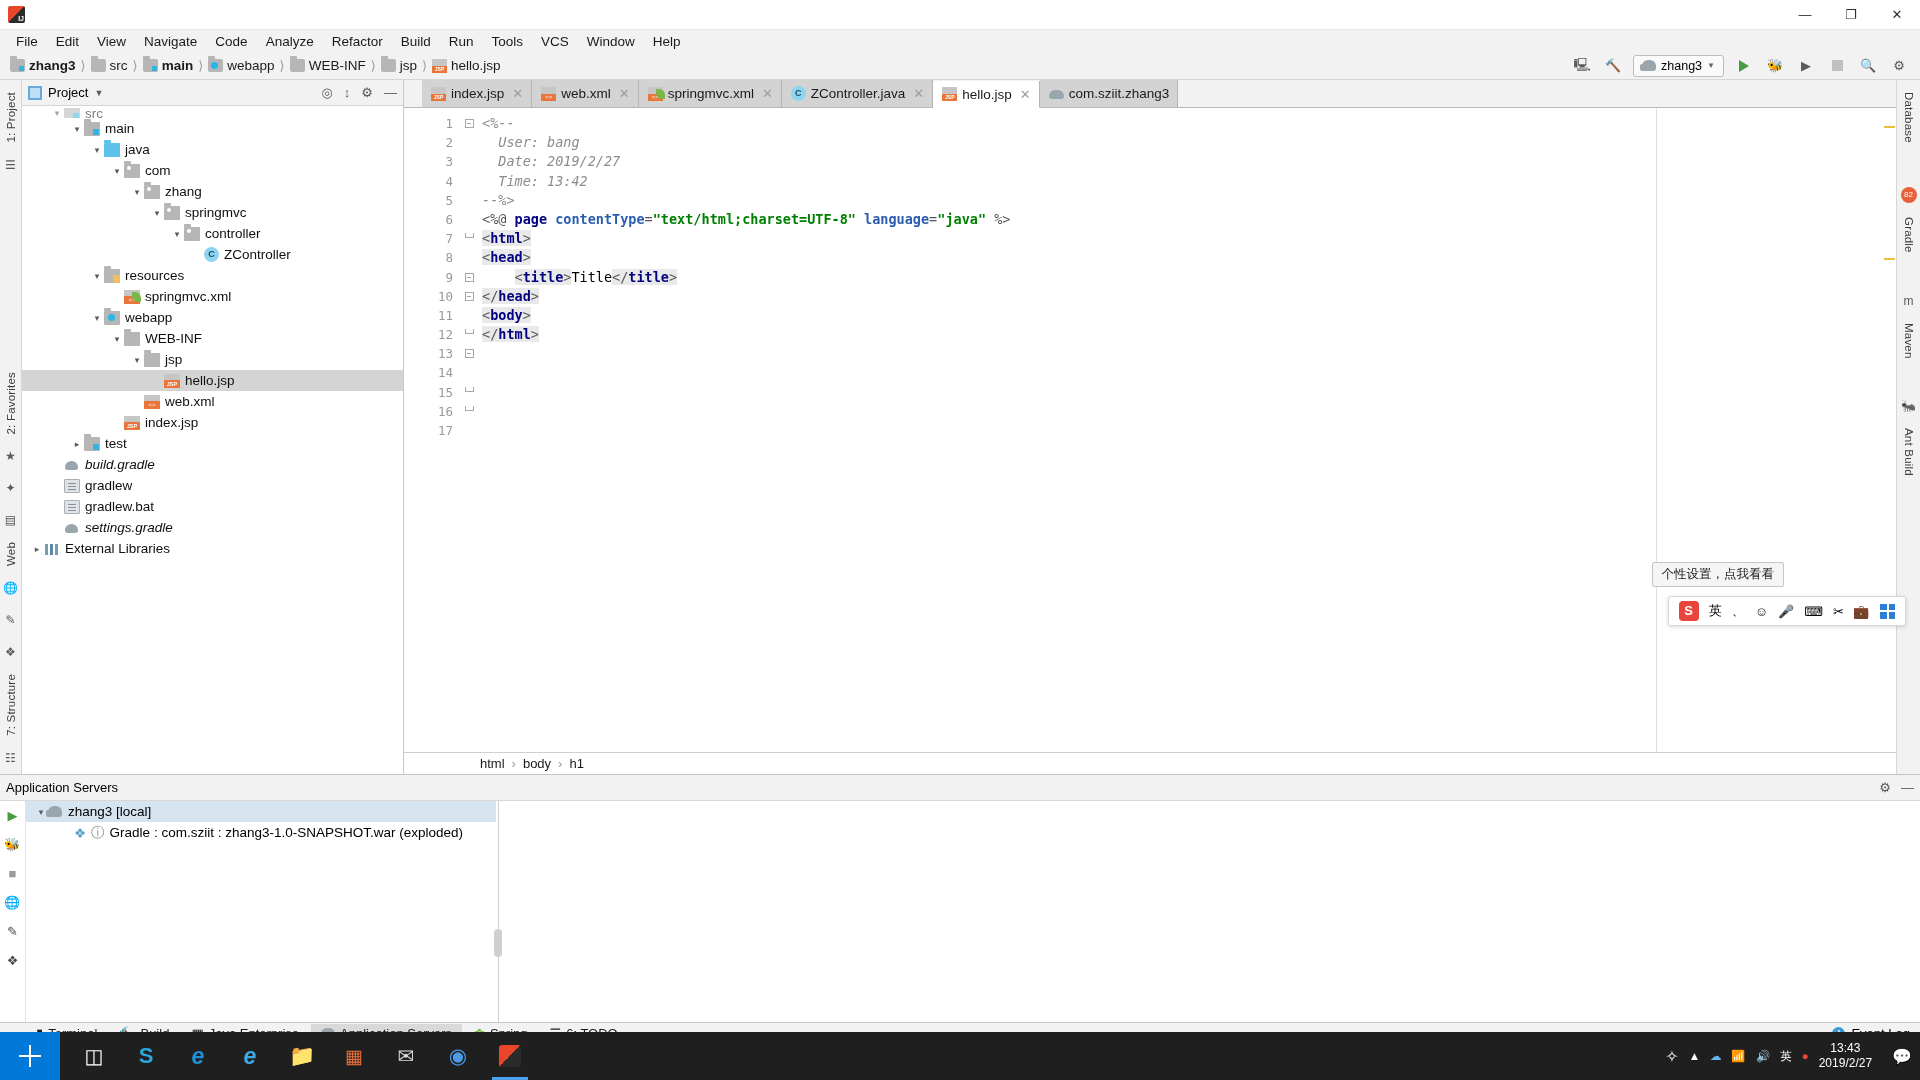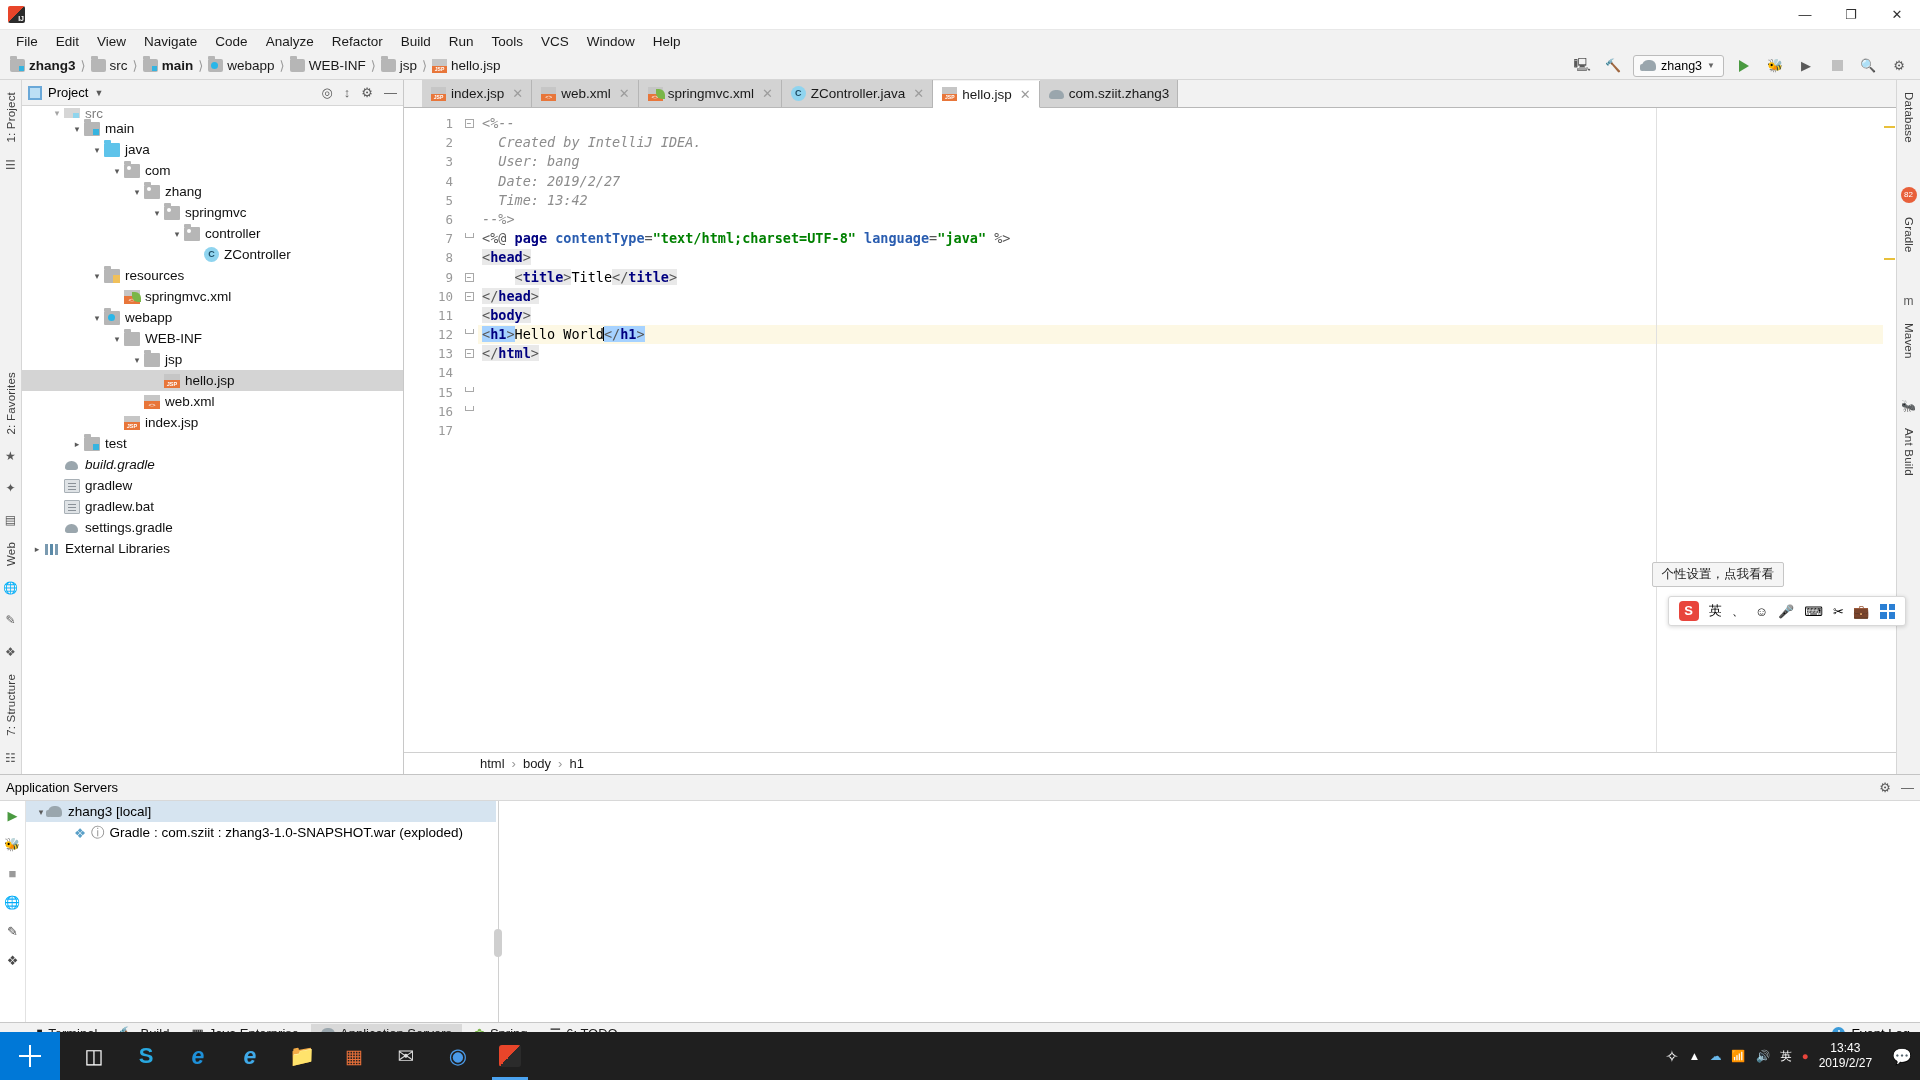--- a/index.html
+++ b/index.html
@@ -507,21 +507,21 @@
           <div class="trow" style="padding-left: 28px;">
             <span class="arrow none" style="color: transparent;">▾</span>
             <span class="ti file"></span>
             <span>gradlew</span>
           </div>
           <div class="trow" style="padding-left: 28px;">
             <span class="arrow none" style="color: transparent;">▾</span>
             <span class="ti file"></span>
             <span>gradlew.bat</span>
           </div>
-          <div class="trow" style="padding-left: 28px;">
+          <div class="trow" style="padding-left: 28px; font-style: italic;">
             <span class="arrow none" style="color: transparent;">▾</span>
             <span class="ti gradlefile"></span>
             <span>settings.gradle</span>
           </div>
           <div class="trow" style="padding-left: 8px;">
             <span class="arrow">▸</span>
             <span class="ti lib"></span>
             <span style="font-size: 13.5px;">External Libraries</span>
           </div>
         </div>
@@ -611,31 +611,30 @@
           <div>
               <span class="fold end"></span>
             </div>
           <div>
               <span class="fold end"></span>
             </div>
         </div>
 
         <div class="codelines">
           <div class="cl"><span class="c-comment">&lt;%--</span></div>
-          <div class="cl"><span class="c-comment">  Created by IntelliJ IDEA.</span></div>
           <div class="cl"><span class="c-comment">  User: bang</span></div>
           <div class="cl"><span class="c-comment">  Date: 2019/2/27</span></div>
           <div class="cl"><span class="c-comment">  Time: 13:42</span></div>
           <div class="cl"><span class="c-comment">--%&gt;</span></div>
           <div class="cl"><span class="c-brak">&lt;%@</span> <span class="c-dir">page</span> <span class="c-attr">contentType</span><span class="c-brak">=</span><span class="c-str">"text/html;charset=UTF-8"</span> <span class="c-attr">language</span><span class="c-brak">=</span><span class="c-str">"java"</span> <span class="c-brak">%&gt;</span></div>
+          <div class="cl"><span class="hl-bg"><span class="c-brak">&lt;</span><span class="c-tag">html</span><span class="c-brak">&gt;</span></span></div>
           <div class="cl"><span class="hl-bg"><span class="c-brak">&lt;</span><span class="c-tag">head</span><span class="c-brak">&gt;</span></span></div>
           <div class="cl">    <span class="hl-bg"><span class="c-brak">&lt;</span><span class="c-tag">title</span><span class="c-brak">&gt;</span></span><span class="c-txt">Title</span><span class="hl-bg"><span class="c-brak">&lt;/</span><span class="c-tag">title</span><span class="c-brak">&gt;</span></span></div>
           <div class="cl"><span class="hl-bg"><span class="c-brak">&lt;/</span><span class="c-tag">head</span><span class="c-brak">&gt;</span></span></div>
           <div class="cl"><span class="hl-bg"><span class="c-brak">&lt;</span><span class="c-tag">body</span><span class="c-brak">&gt;</span></span></div>
-          <div class="cl hl"><span class="sel-bg"><span class="c-brak">&lt;</span><span class="c-tag">h1</span><span class="c-brak">&gt;</span></span><span class="c-txt">Hello World</span><span class="caret-bar"></span><span class="sel-bg"><span class="c-brak">&lt;/</span><span class="c-tag">h1</span><span class="c-brak">&gt;</span></span></div>
           <div class="cl"><span class="hl-bg"><span class="c-brak">&lt;/</span><span class="c-tag">html</span><span class="c-brak">&gt;</span></span></div>
           <div class="cl"></div>
         </div>
 
         <div style="position:absolute; left:1252px; top:0; bottom:0; width:1px; background:#e0e0e0;"></div>
 
         <div class="scroll-v">
           <div class="mark-line" style="top:18px;  background:#e8c03a;"></div>
           <div class="mark-line" style="top:150px; background:#e8c03a;"></div>
         </div>

